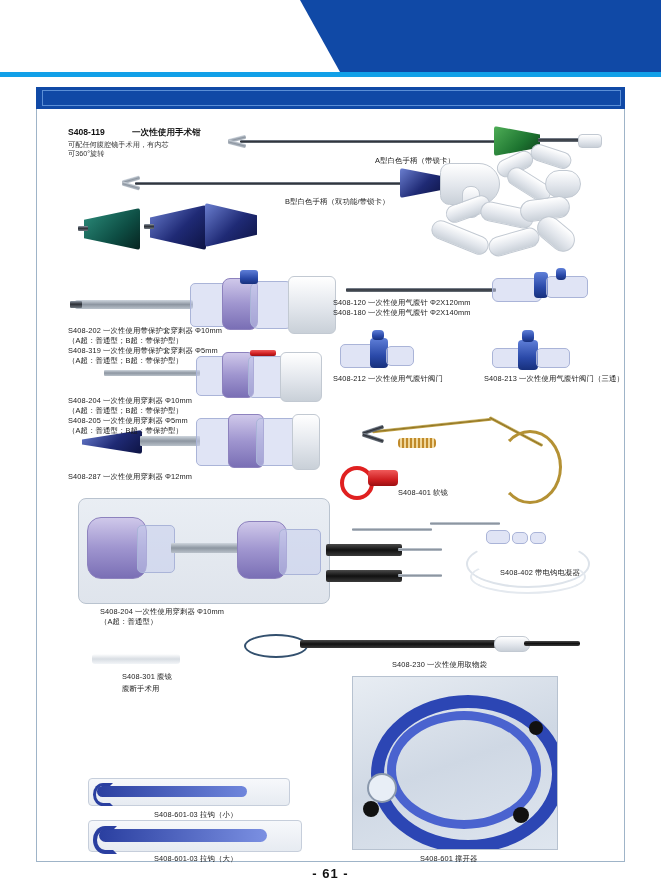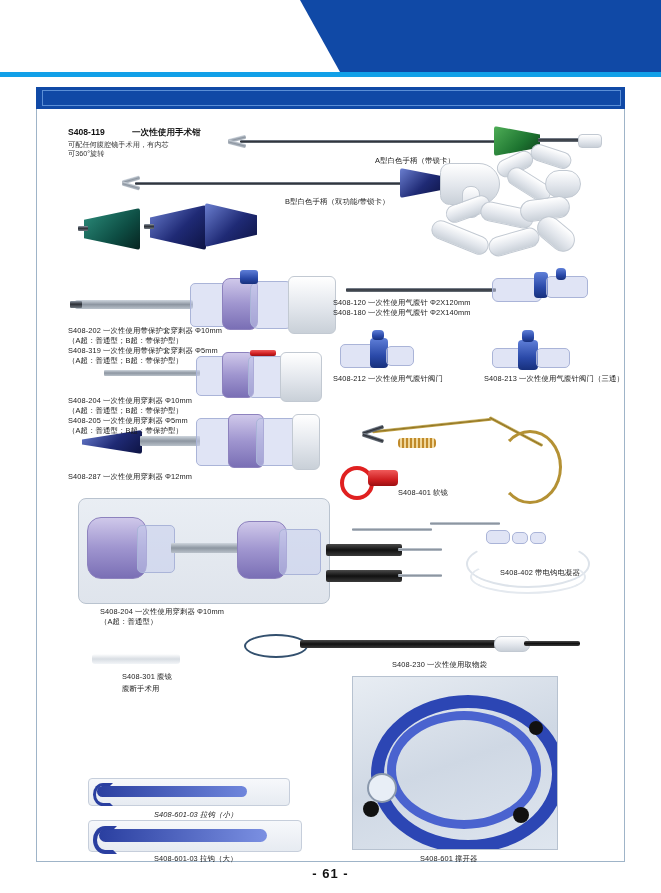--- a/index.html
+++ b/index.html
@@ -405,21 +405,21 @@
   <div class="art">
     <div class="shaft white" style="left:92px; top:654px; width:88px; height:10px; border-radius:3px;"></div>
   </div>
   <div class="cap" style="left:122px; top:672px;">S408-301 腹镜</div>
   <div class="cap" style="left:122px; top:684px;">腹断手术用</div>
 
   <div class="pouch" style="left:88px; top:778px; width:200px; height:26px;">
     <div style="position:absolute; left:8px; top:7px; width:150px; height:11px; background:linear-gradient(to right,#2a3fa0,#6f86dc); border-radius:6px;"></div>
     <div style="position:absolute; left:4px; top:4px; width:14px; height:17px; border:3px solid #2a3fa0; border-radius:50% 0 0 50%; border-right-color:transparent;"></div>
   </div>
-  <div class="cap" style="left:154px; top:810px;font-style:italic;">S408-601-03 拉钩（小）</div>
+  <div class="cap" style="left:154px; top:810px;">S408-601-03 拉钩（小）</div>
 
   <div class="pouch" style="left:88px; top:820px; width:212px; height:30px;">
     <div style="position:absolute; left:10px; top:8px; width:168px; height:13px; background:linear-gradient(to right,#2a3fa0,#7b90e2); border-radius:7px;"></div>
     <div style="position:absolute; left:4px; top:5px; width:16px; height:20px; border:4px solid #2a3fa0; border-radius:50% 0 0 50%; border-right-color:transparent;"></div>
   </div>
   <div class="cap" style="left:154px; top:854px;">S408-601-03 拉钩（大）</div>
 
   <div class="photo-box" style="left:352px; top:676px; width:204px; height:172px;">
     <div style="position:absolute; left:18px; top:18px; width:168px; height:132px; border:13px solid #2c46b4; border-radius:50%;"></div>
     <div style="position:absolute; left:34px; top:34px; width:136px; height:100px; border:9px solid #4a63cf; border-radius:50%;"></div>

